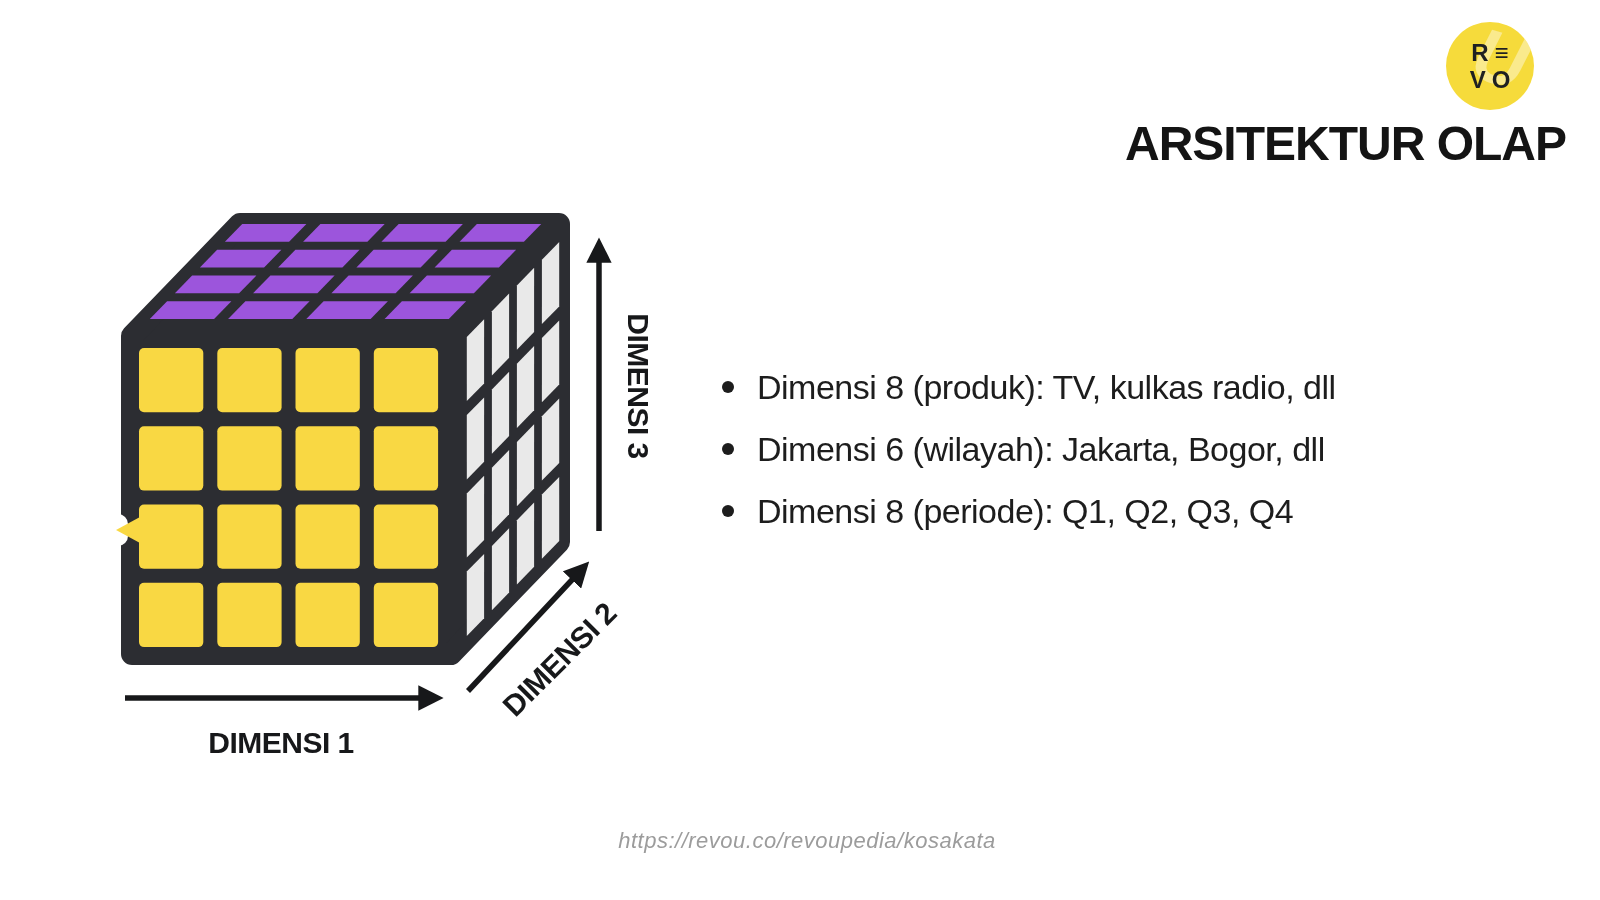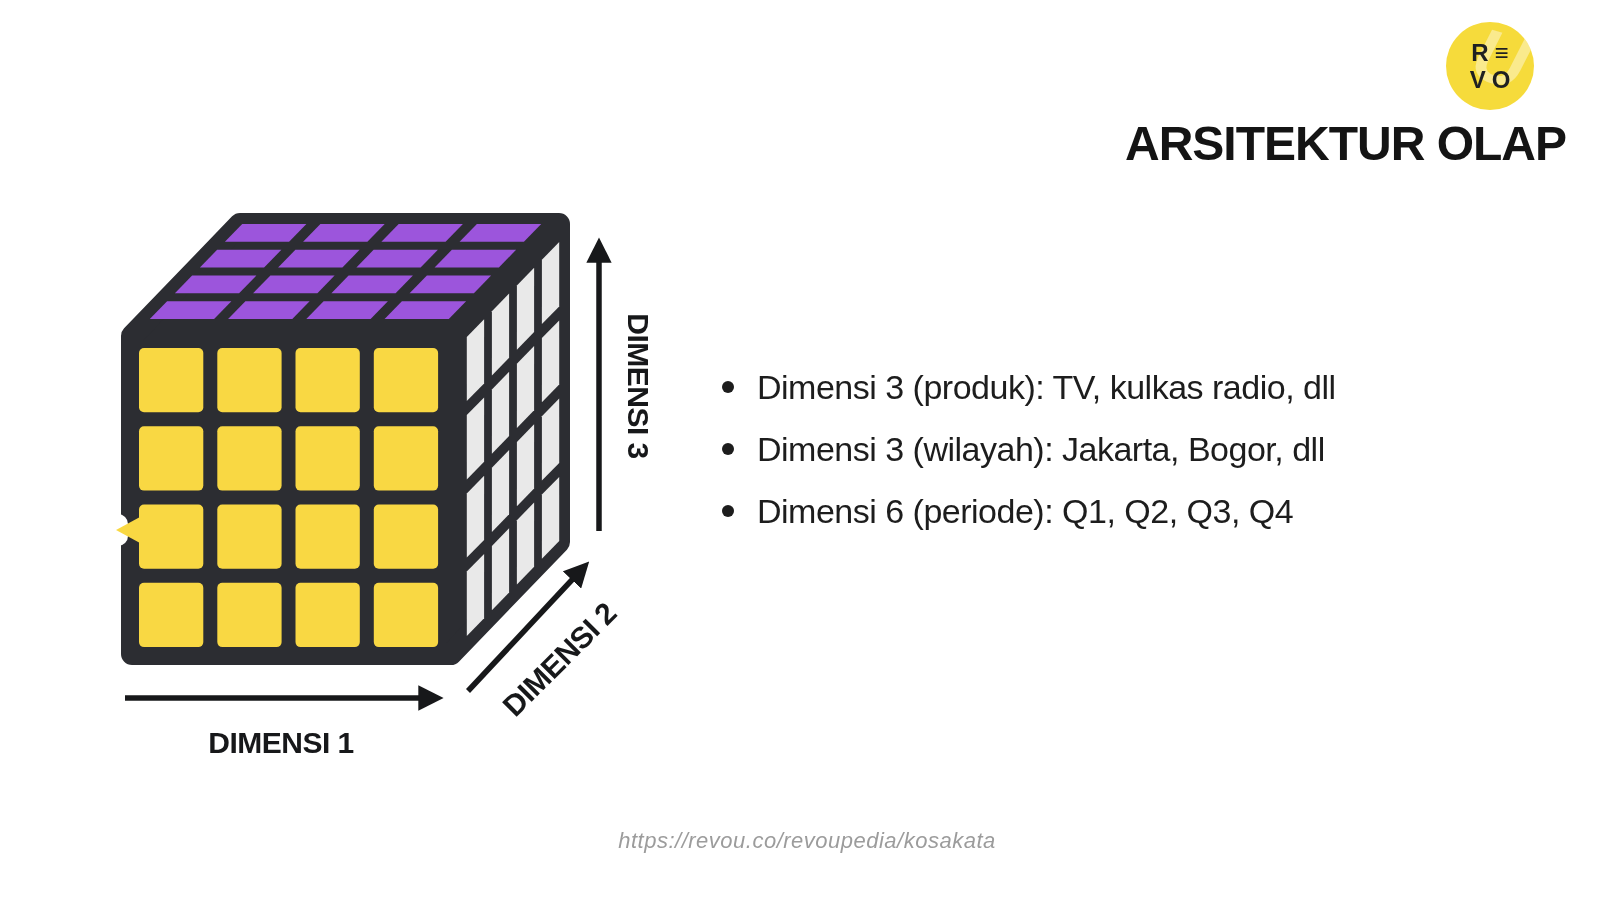--- a/index.html
+++ b/index.html
@@ -150,25 +150,25 @@
 
     <text class="axis-label" x="281" y="753" text-anchor="middle">DIMENSI 1</text>
     <text class="axis-label" transform="translate(559,659) rotate(-45)" x="0" y="11" text-anchor="middle">DIMENSI 2</text>
     <text class="axis-label" transform="translate(639,386) rotate(90)" x="0" y="11" text-anchor="middle">DIMENSI 3</text>
   </g>
 </svg>
 
 <ul class="bullets">
   <li>
     <span class="bullet-dot"></span>
-    <span>Dimensi 3 (produk): TV, kulkas radio, dll</span>
+    <span>Dimensi 8 (produk): TV, kulkas radio, dll</span>
   </li>
   <li>
     <span class="bullet-dot"></span>
-    <span>Dimensi 3 (wilayah): Jakarta, Bogor, dll</span>
+    <span>Dimensi 6 (wilayah): Jakarta, Bogor, dll</span>
   </li>
   <li>
     <span class="bullet-dot"></span>
-    <span>Dimensi 6 (periode): Q1, Q2, Q3, Q4</span>
+    <span>Dimensi 8 (periode): Q1, Q2, Q3, Q4</span>
   </li>
 </ul>
 
 <div class="footer-url">https://revou.co/revoupedia/kosakata</div>
 
 </body></html>

